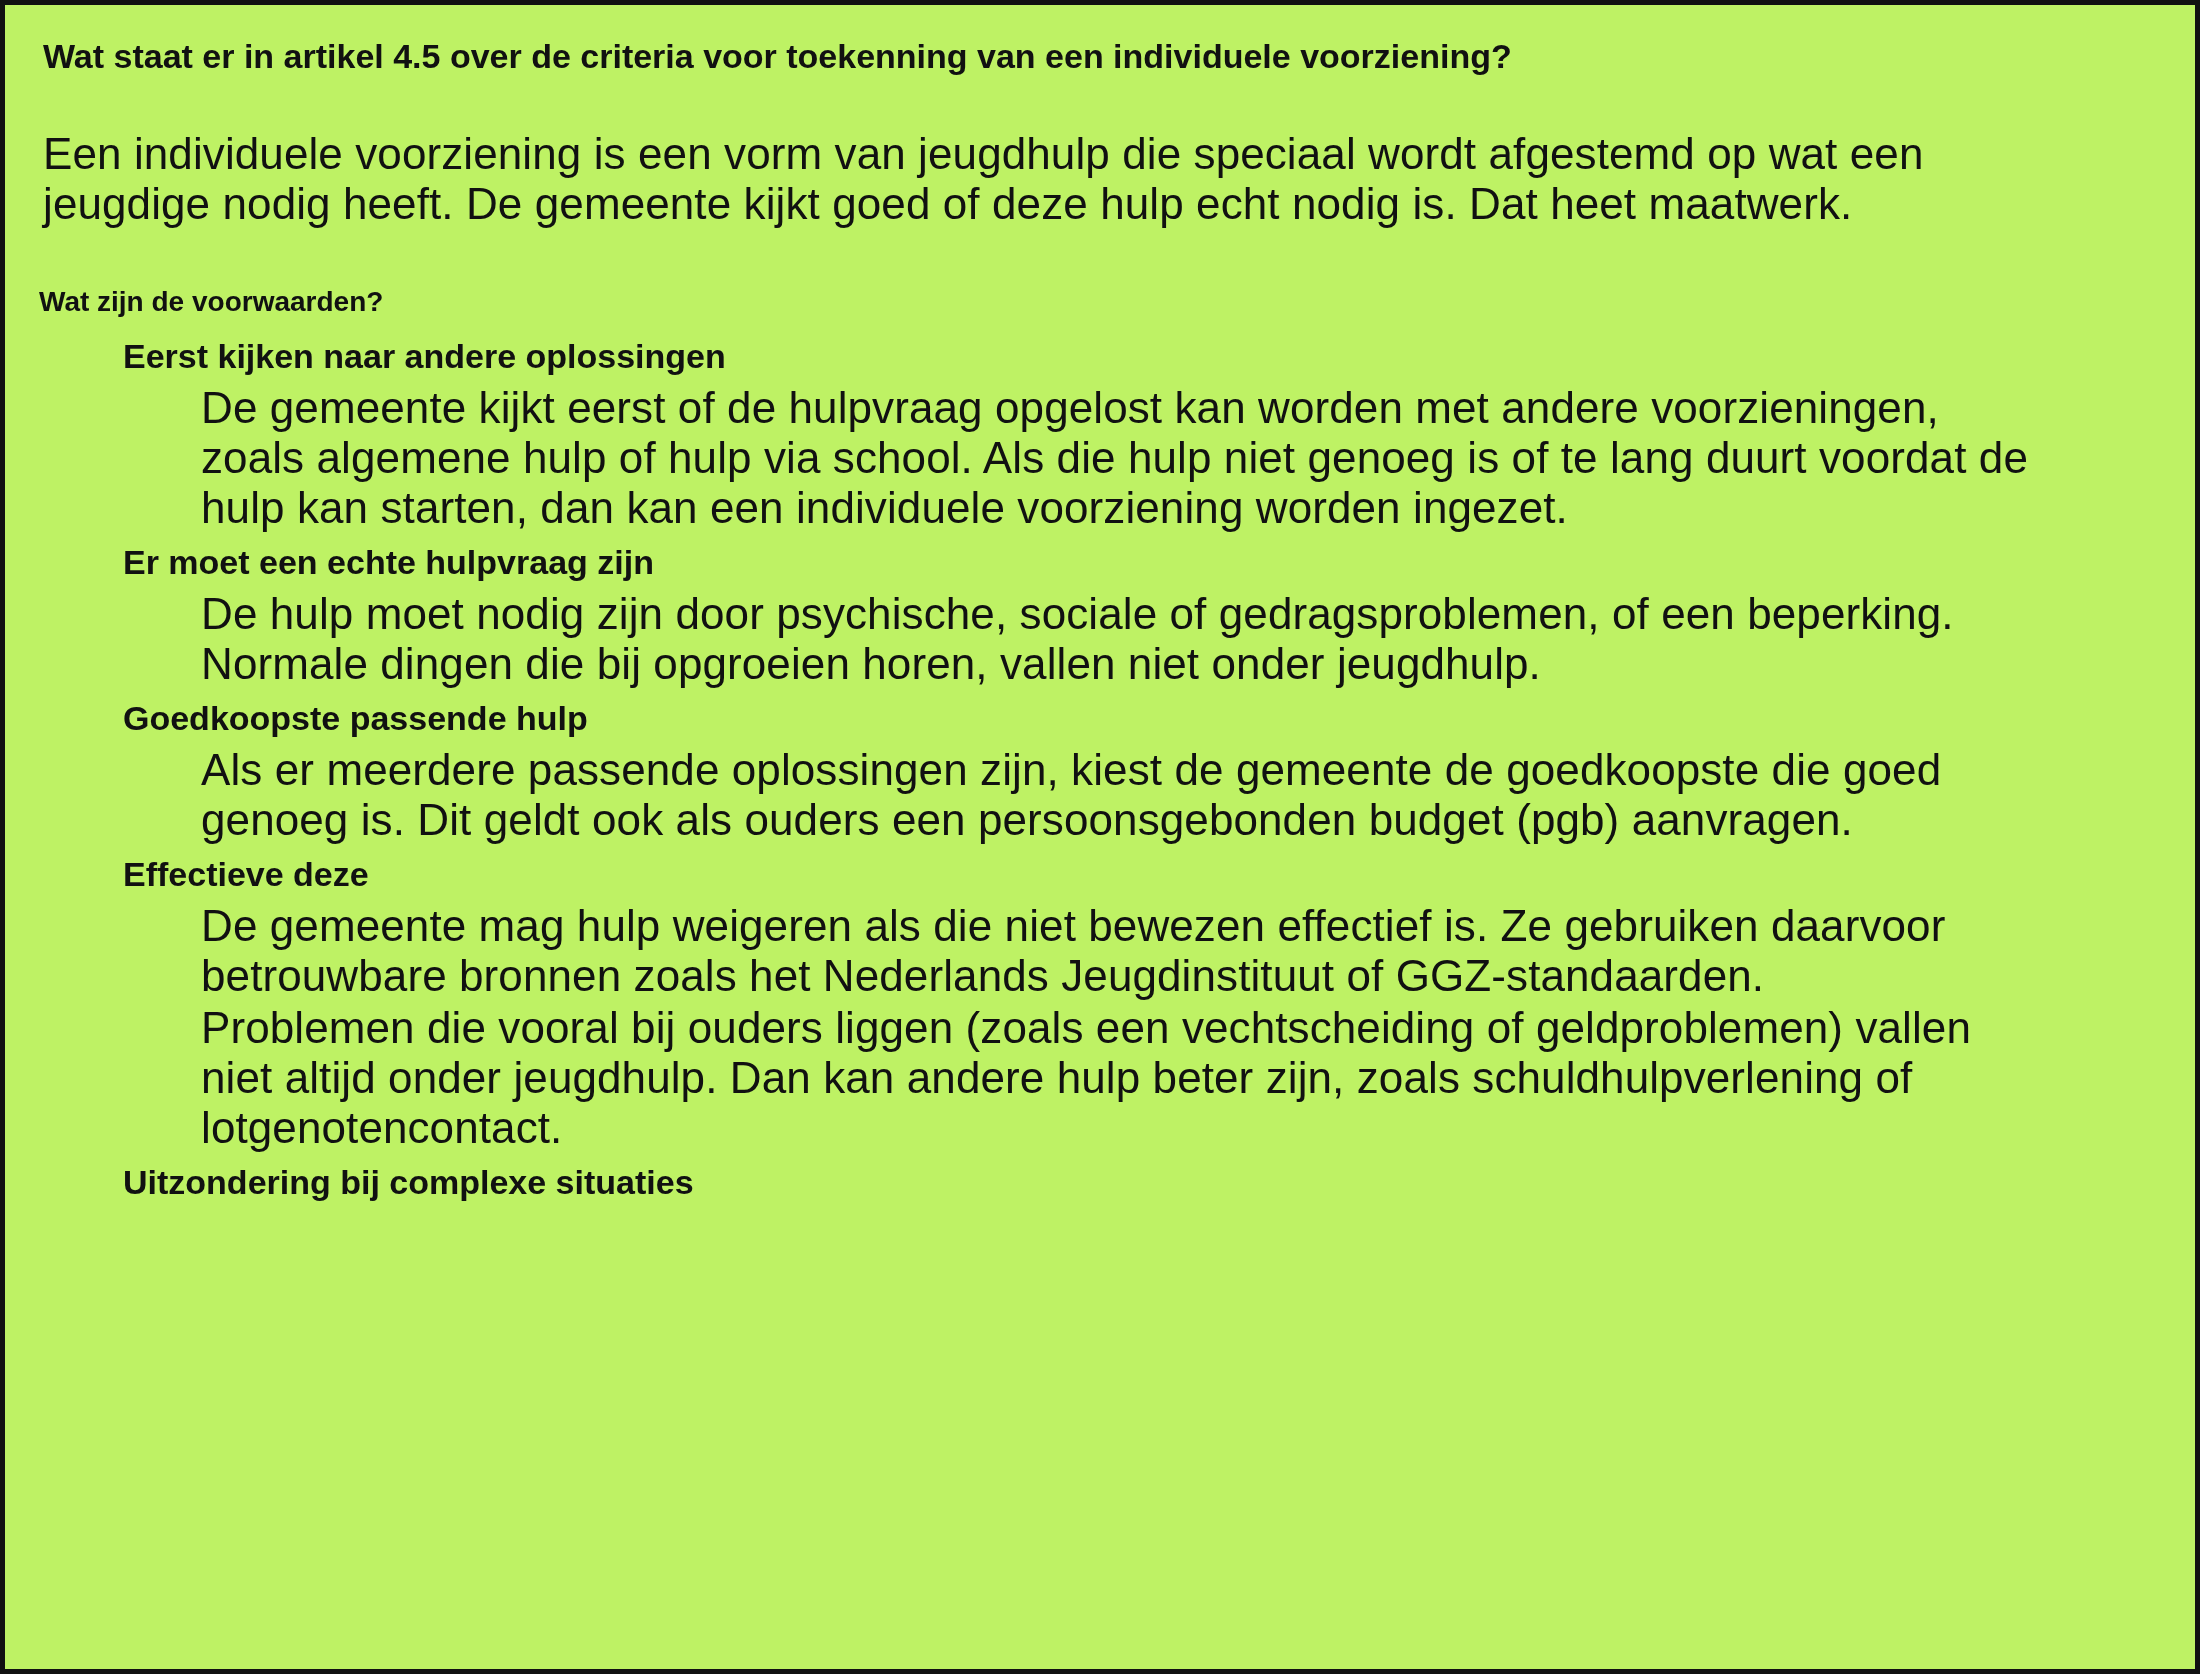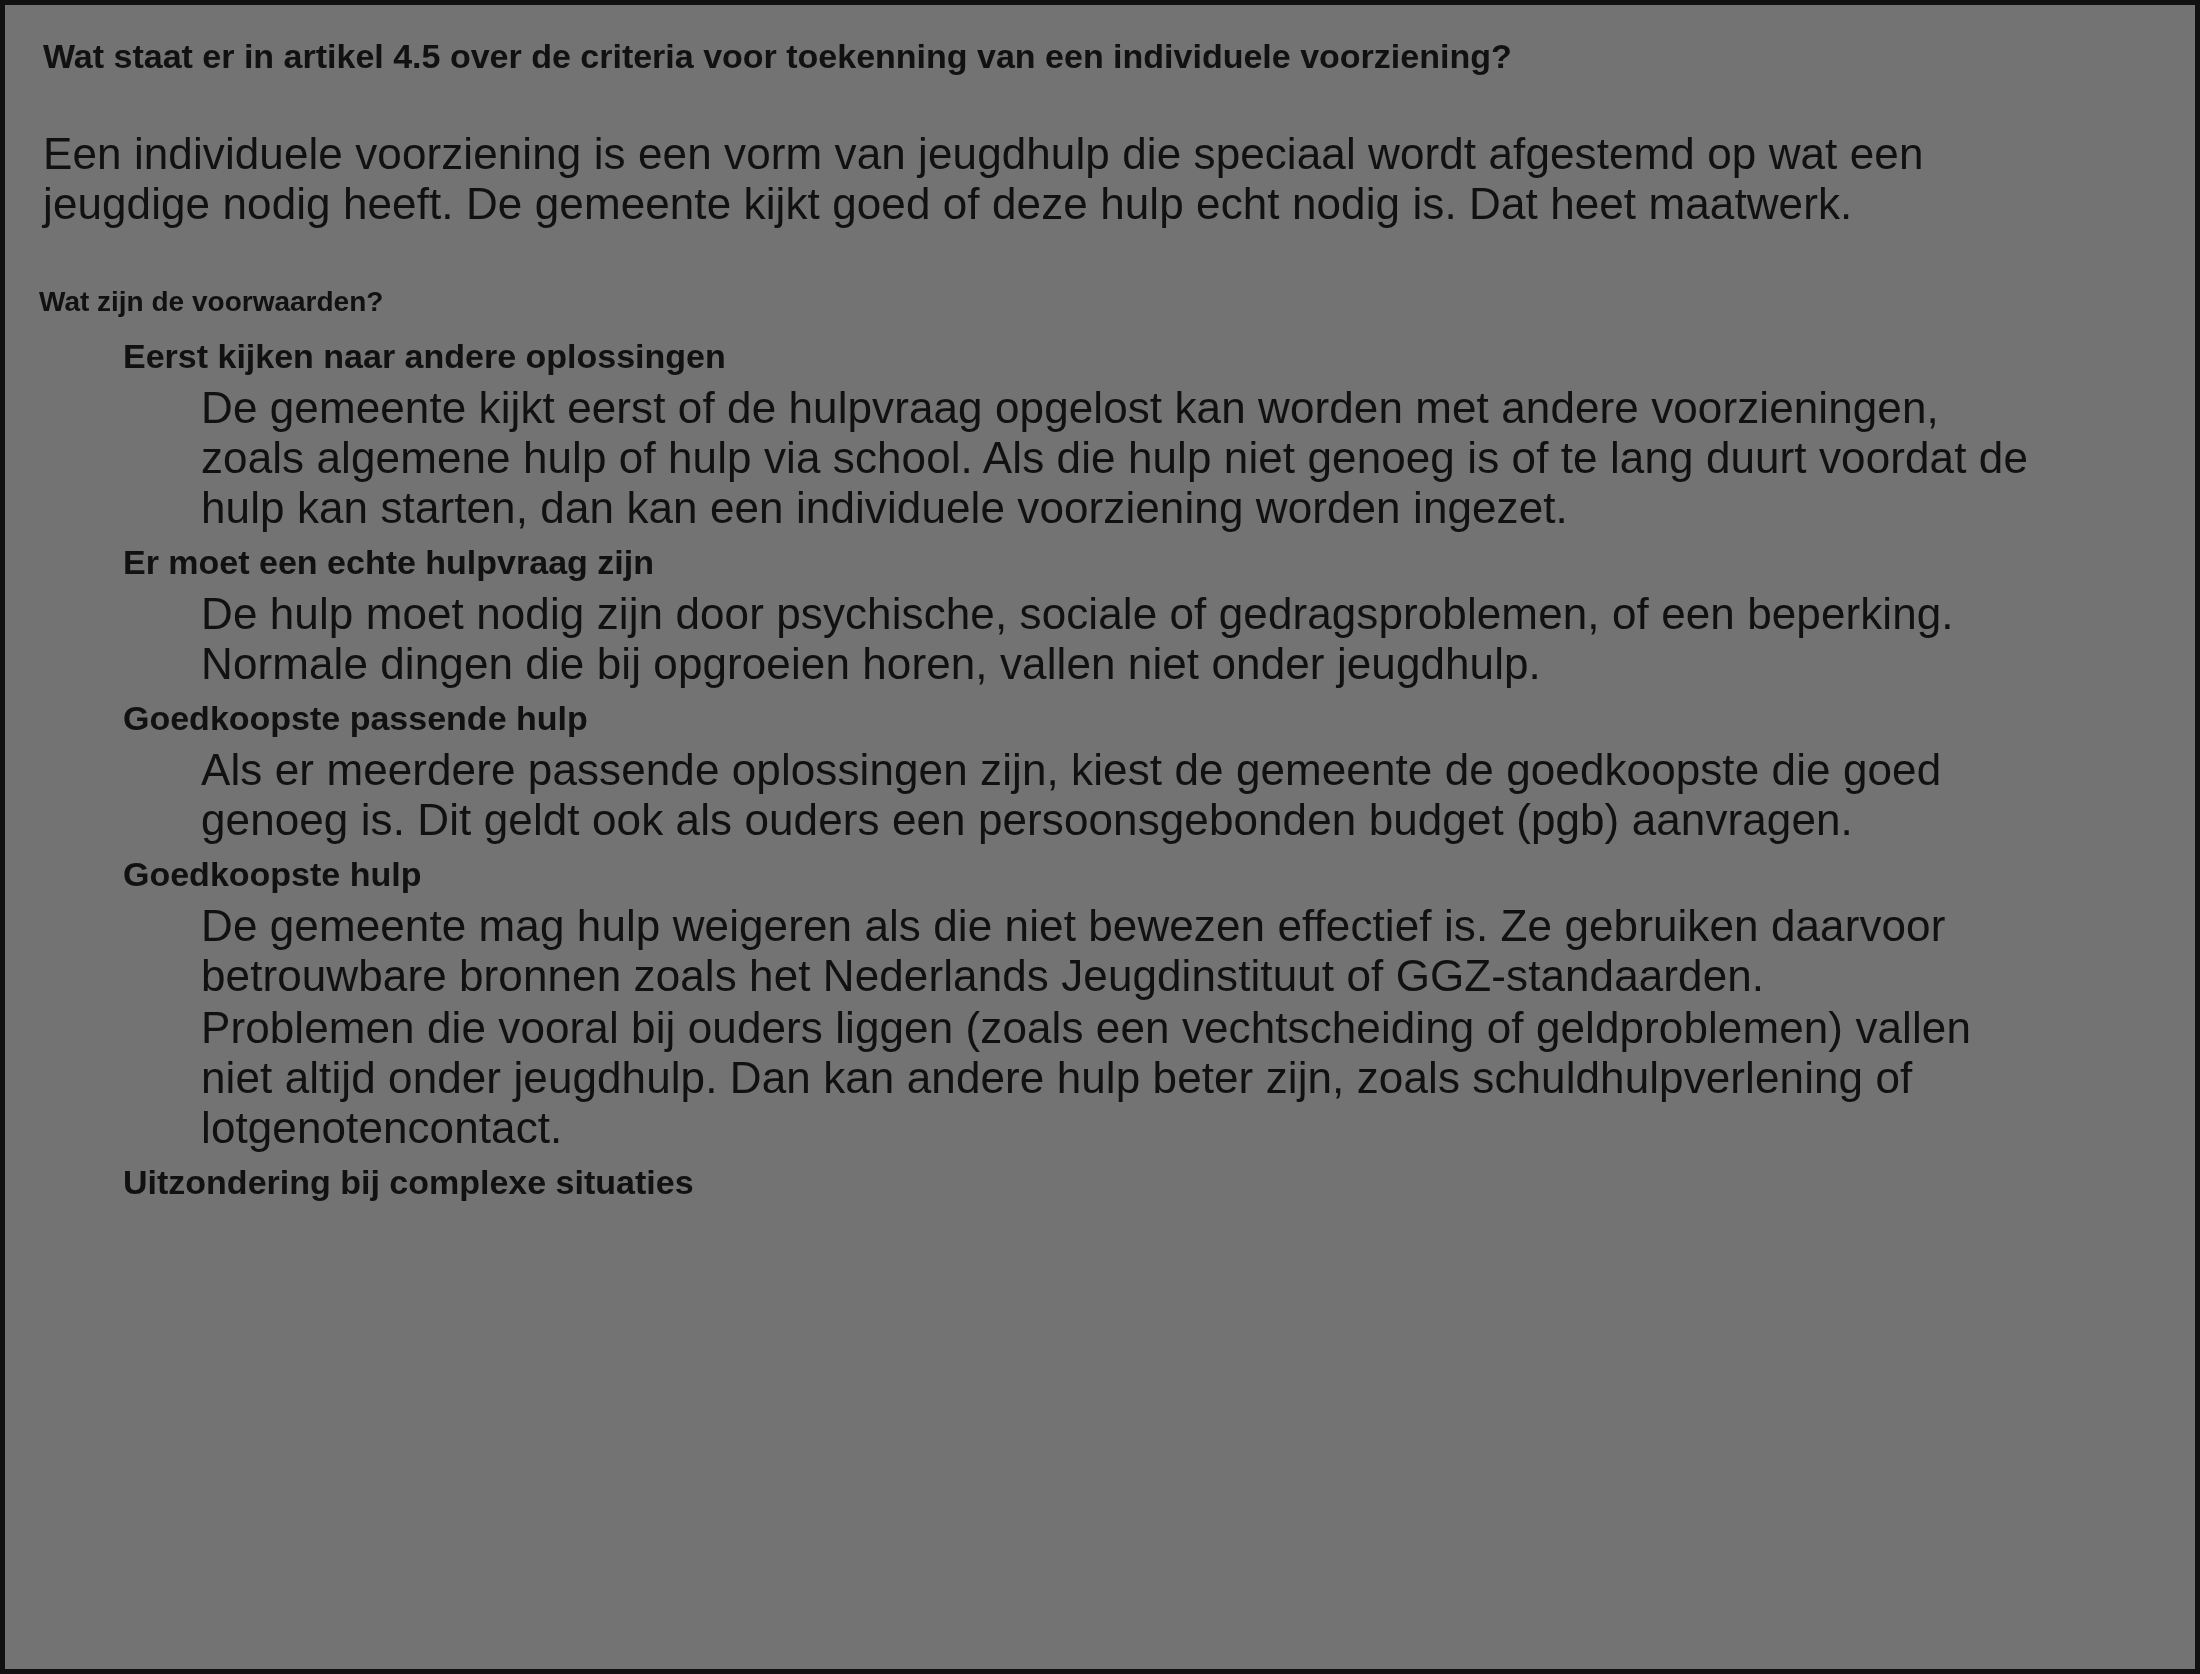--- a/index.html
+++ b/index.html
@@ -71,21 +71,21 @@
   .p-detail {
     margin: 2px 0 0 162px;
     max-width: 1838px;
   }
 
   .criterion-group { margin: 0; padding: 0; }
 </style>
 </head>
 <body>
 
-<div class="panel" style="background: #737373; border-color: rgb(17, 17, 17); color: rgb(17, 17, 17);">
+<div class="panel" style="background: #bef264; border-color: rgb(17, 17, 17); color: rgb(17, 17, 17);">
 
   <h1 class="h-question">Wat staat er in artikel 4.5 over de criteria voor toekenning van een individuele voorziening?</h1>
 
   <p class="block p-intro">Een individuele voorziening is een vorm van jeugdhulp die speciaal wordt afgestemd op wat een jeugdige nodig heeft. De gemeente kijkt goed of deze hulp echt nodig is. Dat heet maatwerk.</p>
 
   <h2 class="h-section">Wat zijn de voorwaarden?</h2>
 
   <div class="criterion-group">
 
     <div>
@@ -97,21 +97,21 @@
       <h3 class="h-criterion">Er moet een echte hulpvraag zijn</h3>
       <p class="block p-detail">De hulp moet nodig zijn door psychische, sociale of gedragsproblemen, of een beperking. Normale dingen die bij opgroeien horen, vallen niet onder jeugdhulp.</p>
     </div>
 
     <div>
       <h3 class="h-criterion">Goedkoopste passende hulp</h3>
       <p class="block p-detail">Als er meerdere passende oplossingen zijn, kiest de gemeente de goedkoopste die goed genoeg is. Dit geldt ook als ouders een persoonsgebonden budget (pgb) aanvragen.</p>
     </div>
 
     <div>
-      <h3 class="h-criterion">Goedkoopste hulp</h3>
+      <h3 class="h-criterion">Effectieve deze</h3>
       <p class="block p-detail">De gemeente mag hulp weigeren als die niet bewezen effectief is. Ze gebruiken daarvoor betrouwbare bronnen zoals het Nederlands Jeugdinstituut of GGZ-standaarden.</p>
     </div>
 
     <div>
       <p class="block p-detail">Problemen die vooral bij ouders liggen (zoals een vechtscheiding of geldproblemen) vallen niet altijd onder jeugdhulp. Dan kan andere hulp beter zijn, zoals schuldhulpverlening of lotgenotencontact.</p>
     </div>
 
     <div>
       <h3 class="h-criterion">Uitzondering bij complexe situaties</h3>
     </div>

